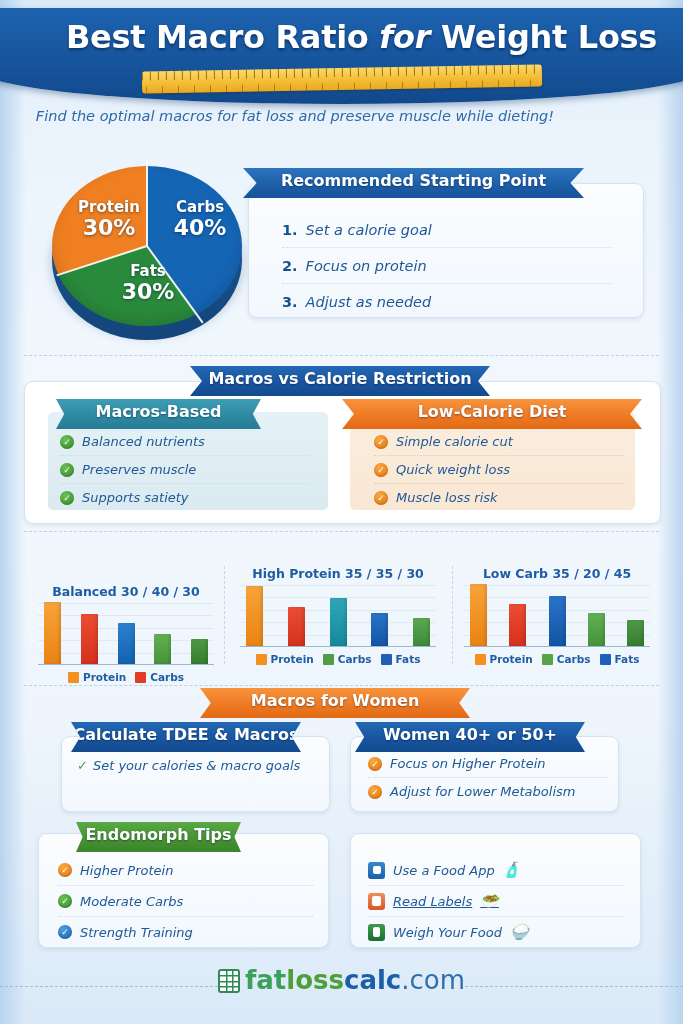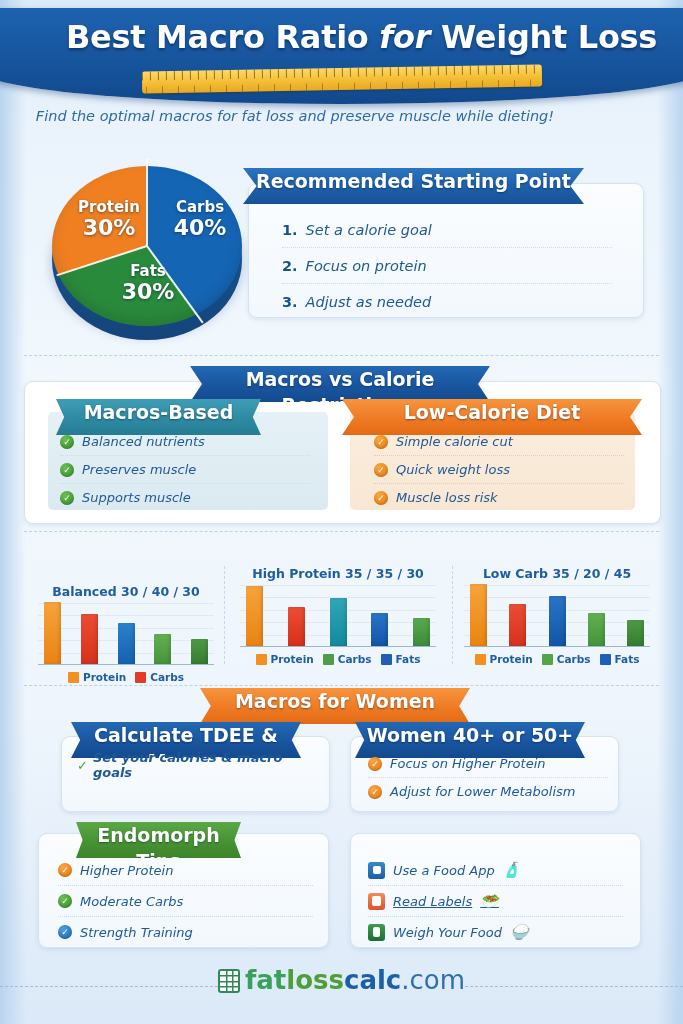--- a/index.html
+++ b/index.html
@@ -63,22 +63,22 @@
   }
 
   
   .divider{
     position:absolute;left:24px;width:635px;height:0;
     border-top:1px dashed #b8d2ea;
   }
 
   
   .ribbon{
-    position:absolute;height:36px;line-height:26px;
-    color:#fff;font-weight:bold;font-size:19px;text-align:center;
+    position:absolute;height:30px;line-height:26px;
+    color:#fff;font-weight:bold;font-size:16px;text-align:center;
     font-family:"DejaVu Sans",sans-serif;
     text-shadow:0 1px 2px rgba(0,20,50,.45);
     clip-path:polygon(0 0,100% 0,100% 100%,0 100%,3.5% 50%);
     box-shadow:0 2px 3px rgba(10,50,95,.28);
   }
   .ribbon.notch{
     clip-path:polygon(0% 0%,100% 0%,96% 50%,100% 100%,0% 100%,4% 50%);
   }
   .ribbon.blue{background:linear-gradient(180deg,#2b74bf 0%,#1d5fa8 55%,#17539a 100%);}
   .ribbon.darkblue{background:linear-gradient(180deg,#2368b4 0%,#19559f 55%,#134a8e 100%);}
@@ -260,21 +260,21 @@
     <div class="row" style="height:27px;">
       <span class="chk green">✓</span>
       <span class="txt">Balanced nutrients</span>
     </div>
     <div class="row" style="height:27px;">
       <span class="chk green">✓</span>
       <span class="txt">Preserves muscle</span>
     </div>
     <div class="row" style="height:27px;">
       <span class="chk green">✓</span>
-      <span class="txt">Supports muscle</span>
+      <span class="txt">Supports satiety</span>
     </div>
   </div>
 
   <div style="position:absolute;left:350px;top:412px;width:285px;height:98px;background:linear-gradient(180deg,#fbeedf,#f8e7d3);border-radius:5px;"></div>
   <div class="ribbon orange notch" style="left:342px;top:399px;width:300px;">Low-Calorie Diet</div>
   <div style="position:absolute;left:374px;top:428px;width:250px;">
     <div class="row" style="height:27px;border-bottom-color:#e4cdb2;">
       <span class="chk orange">✓</span>
       <span class="txt">Simple calorie cut</span>
     </div>
@@ -367,21 +367,21 @@
 
   <div class="divider" style="top:685px;"></div>
 
   <div class="ribbon orange notch" style="left:200px;top:688px;width:270px;">Macros for Women</div>
 
   <div class="card tint-blue" style="left:61px;top:736px;width:267px;height:74px;"></div>
   <div class="ribbon darkblue notch" style="left:71px;top:722px;width:230px;">Calculate TDEE &amp; Macros</div>
   <div style="position:absolute;left:77px;top:752px;width:240px;">
     <div class="row" style="height:26px;">
       <span style="color:#4e9e3a;font-weight:bold;font-size:13px;font-style:normal;">✓</span>
-      <span class="txt" style="margin-left:5px;font-weight:bold;">Set your calories &amp; macro goals</span>
+      <span class="txt" style="margin-left:5px;">Set your calories &amp; macro goals</span>
     </div>
   </div>
 
   <div class="card tint-blue" style="left:350px;top:736px;width:267px;height:74px;"></div>
   <div class="ribbon darkblue notch" style="left:355px;top:722px;width:230px;">Women 40+ or 50+</div>
   <div style="position:absolute;left:368px;top:750px;width:240px;">
     <div class="row" style="height:27px;">
       <span class="chk orange">✓</span>
       <span class="txt">Focus on Higher Protein</span>
     </div>

